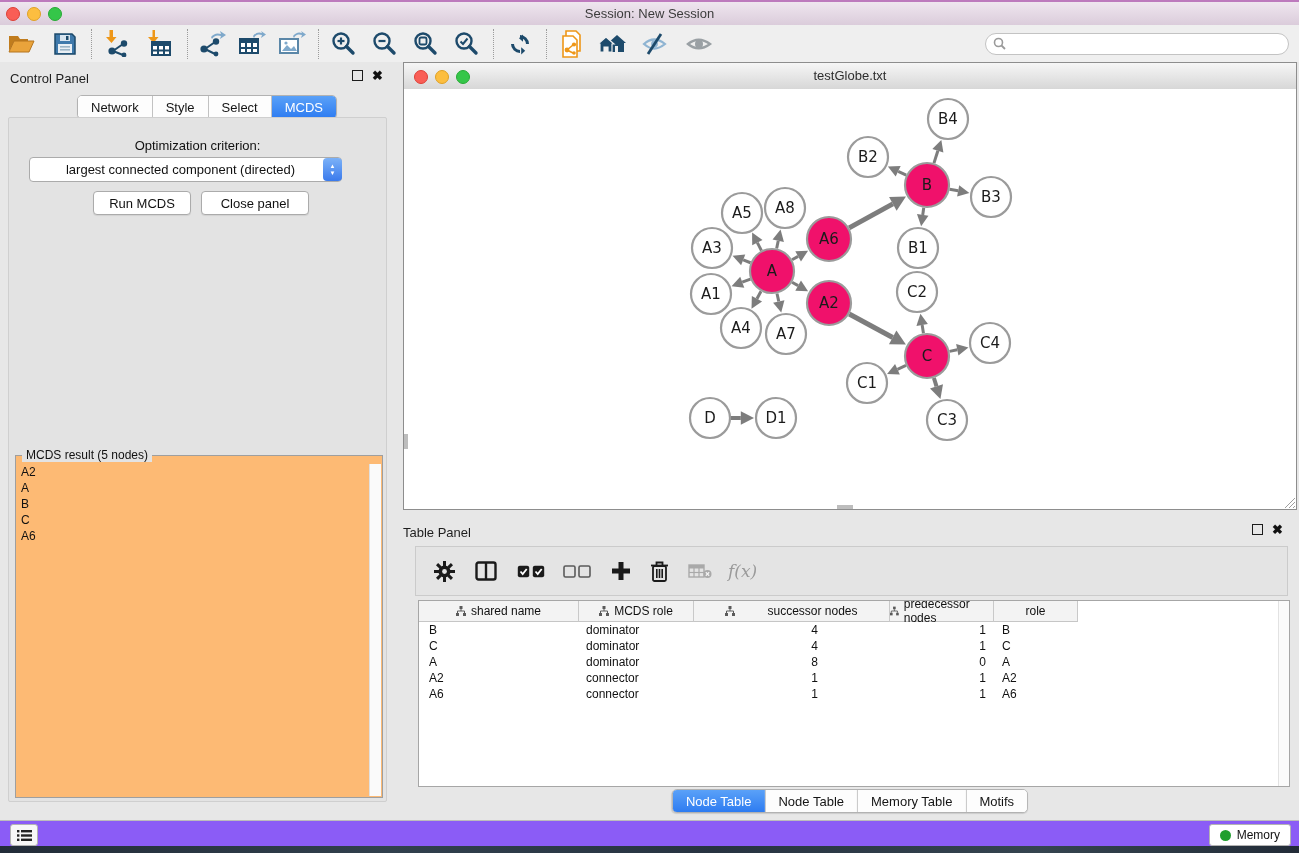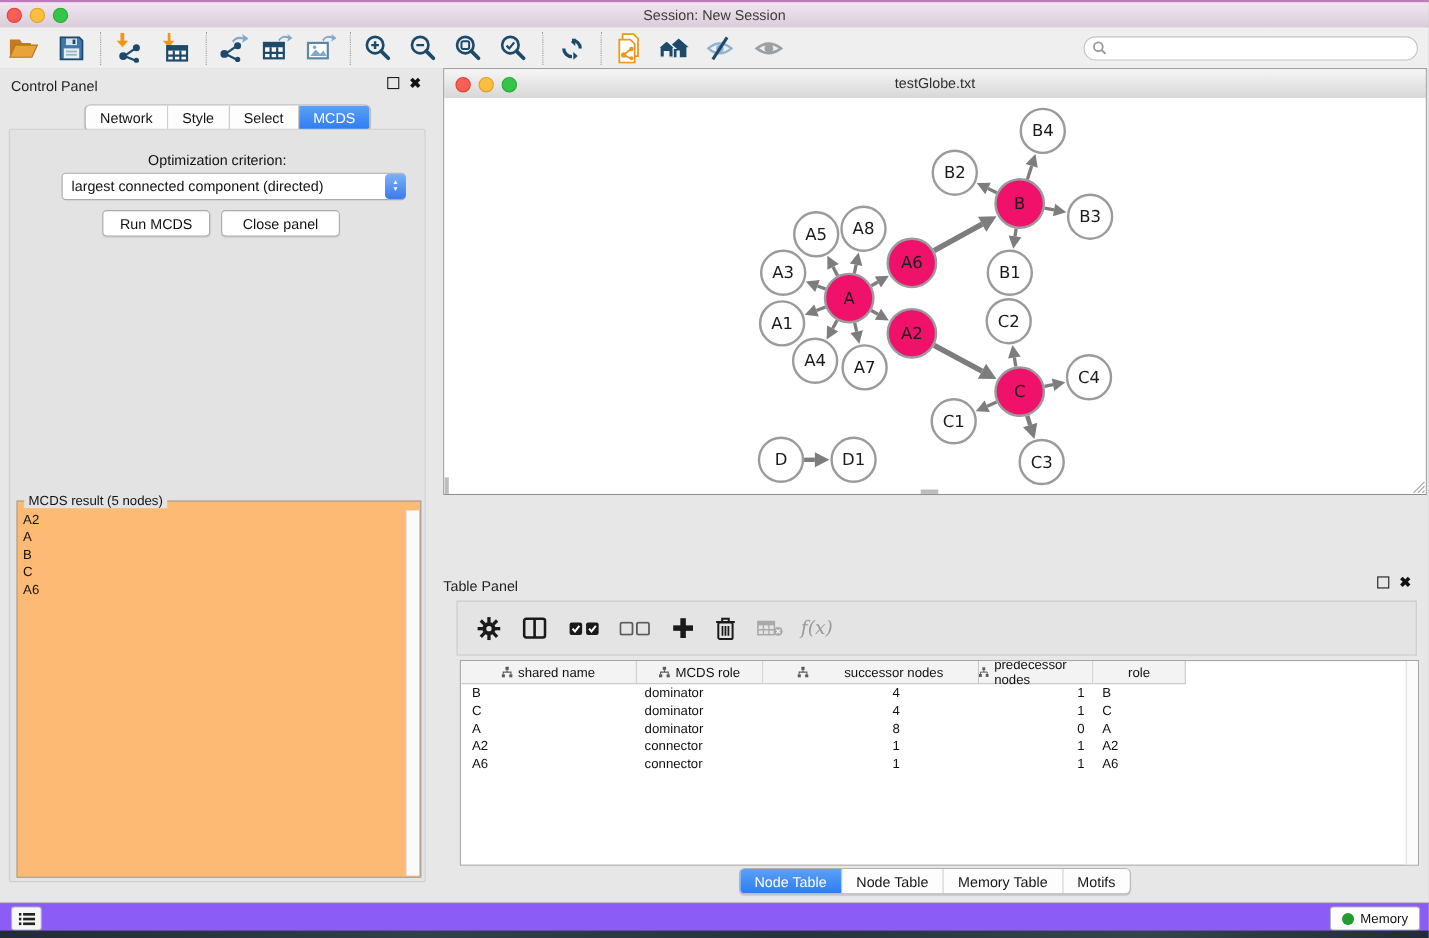--- a/index.html
+++ b/index.html
@@ -36,40 +36,40 @@
   .segtabs{display:flex;height:22px;border:1px solid #b2b2b2;border-radius:5px;background:#fff;
            overflow:hidden;box-shadow:0 1px 1px rgba(0,0,0,.12);}
   .seg{display:flex;align-items:center;justify-content:center;font-size:13px;color:#151515;
        padding:0 13px;border-right:1px solid #c2c2c2;background:#fdfdfd;white-space:nowrap;}
   .seg:last-child{border-right:none;}
   .seg.sel{background:linear-gradient(#5aa1f8,#2e7cf1);color:#fff;}
   .cp-tabs{position:absolute;left:77px;top:33px;}
   .cp-pane{position:absolute;left:8px;top:55px;width:377px;height:683px;background:#e3e3e3;
            border:1px solid #cfcfcf;border-radius:2px;}
   .opt-label{position:absolute;top:20px;left:0;right:0;text-align:center;font-size:13px;color:#111;}
-  .dropdown{position:absolute;left:47px;top:39px;width:311px;height:23px;background:#fff;
-            border:1px solid #ababab;border-radius:4px;display:flex;align-items:center;}
+  .dropdown{position:absolute;left:20px;top:39px;width:311px;height:23px;background:#fff;
+            border:1px solid #ababab;border-radius:4px;display:flex;align-items:center;text-align:center;}
   .dropdown .dval{flex:1;font-size:13px;color:#111;padding-left:8px;white-space:nowrap;overflow:hidden;}
   .stepper{width:19px;height:23px;margin-right:-1px;border-radius:4px;
            background:linear-gradient(#7cb2f8,#3a7aec);display:flex;flex-direction:column;
            align-items:center;justify-content:center;gap:1px;}
   .stepper span{color:#fff;font-size:6px;line-height:6px;}
   .btn{position:absolute;height:22px;background:#fff;border:1px solid #ababab;border-radius:4px;
        font-size:13px;color:#111;display:flex;align-items:center;justify-content:center;
        box-shadow:0 1px 1px rgba(0,0,0,.08);}
   .groupbox{position:absolute;left:6px;top:337px;width:366px;height:341px;border:1px solid #9f9f9f;
             background:#fdba74;}
   .groupbox .legend{position:absolute;top:-8px;left:6px;background:#e3e3e3;padding:0 4px;
                     font-size:12px;color:#111;}
   .rlist{position:absolute;left:1px;top:8px;right:13px;bottom:1px;overflow:hidden;}
   .rlist div{font-size:12px;color:#111;line-height:16px;padding-left:4px;}
   .rscroll{position:absolute;top:8px;right:1px;bottom:1px;width:11px;background:#fafafa;
            border-left:1px solid #e0e0e0;}
   
-  .netwin{position:absolute;left:403px;top:0;width:894px;height:388px;border:1px solid #8d8d8d;
+  .netwin{position:absolute;left:403px;top:0;width:894px;height:448px;border:1px solid #8d8d8d;
           background:#fff;box-sizing:border-box;padding-left:42px;}
   .net-titlebar{position:absolute;left:0;right:0;top:0;height:26px;
                 background:linear-gradient(#f6f6f6,#d7d7d7);border-bottom:1px solid #b0b0b0;}
   .net-titlebar .title{position:absolute;left:0;right:0;top:5px;text-align:center;font-size:13px;color:#2e2e2e;}
   .net-canvas{position:absolute;left:0;right:0;top:26px;bottom:0;background:#fff;overflow:hidden;}
   .vthumb{position:absolute;left:0;top:345px;width:4px;height:15px;background:#bdbdbd;}
   .hthumb{position:absolute;left:433px;bottom:0;width:16px;height:4px;background:#bdbdbd;}
   .grip{position:absolute;right:0;bottom:0;}
   
   .tpanel{position:absolute;left:403px;top:456px;width:894px;height:302px;}

